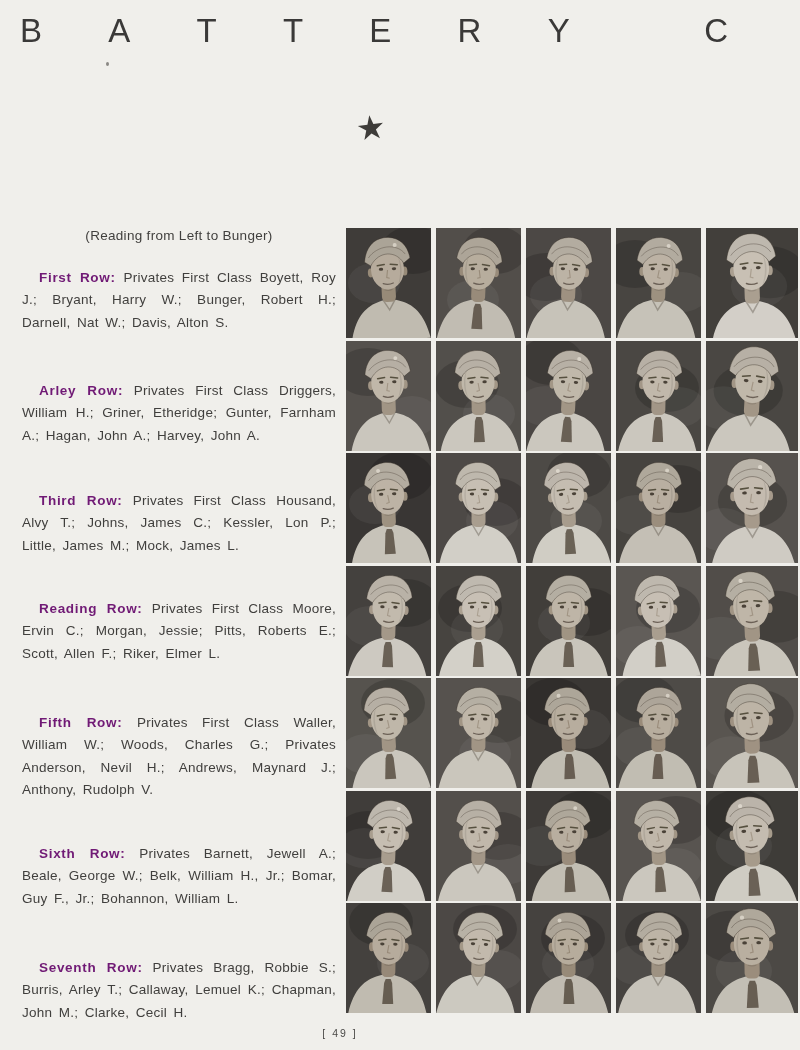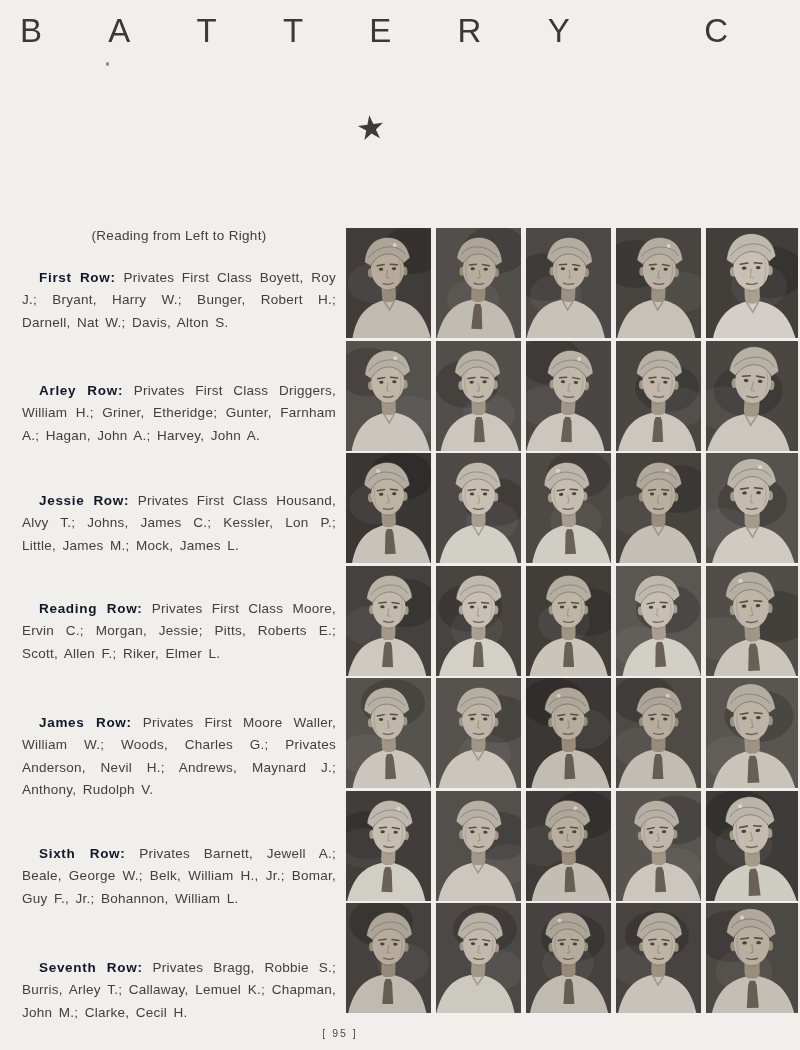--- a/index.html
+++ b/index.html
@@ -12,21 +12,21 @@
   .title .sp{width:2px;}
   .speck{position:absolute;left:106px;top:62px;width:3px;height:4px;background:#8a8884;border-radius:50%;}
   
   .star{position:absolute;left:356px;top:108px;font-size:33px;color:#3e3c39;transform:rotate(-7deg);}
   
   .caption{position:absolute;left:22px;top:228px;width:314px;height:790px;color:#403f3d;}
   .reading-note{position:absolute;top:0;left:0;right:0;margin:0;text-align:center;
                 font-size:13.5px;letter-spacing:.3px;}
   .row-note{position:absolute;left:0;right:0;margin:0;font-size:13.5px;line-height:22.4px;
             text-align:justify;text-indent:17px;letter-spacing:.25px;word-spacing:2.5px;}
-  .row-note b{letter-spacing:.7px;color:#0f172a;}
+  .row-note b{letter-spacing:.7px;color:#701a75;}
   
   .grid{position:absolute;left:346px;top:228px;display:grid;
         grid-template-columns:85px 85px 85px 85px 92px;grid-auto-rows:110px;
         column-gap:5px;row-gap:2.5px;}
   .cell{overflow:hidden;background:#47443f;}
   .cell svg{display:block;}
   
   .pagenum{position:absolute;left:298px;top:1027px;width:84px;text-align:center;
            font-size:10.5px;letter-spacing:2px;color:#4b4a48;}
 </style>
@@ -44,27 +44,27 @@
       <span class="ltr">R</span>
       <span class="ltr">Y</span>
       <span class="sp"></span>
       <span class="ltr">C</span>
     </div>
   <div class="speck"></div>
 
   <div class="star">★</div>
 
   <div class="caption">
-    <p class="reading-note">(Reading from Left to Right)</p>
+    <p class="reading-note">(Reading from Left to Bunger)</p>
 
     <p class="row-note" style="top:39px"><b>First Row:</b> <span>Privates First Class Boyett, Roy J.; Bryant, Harry W.; Bunger, Robert H.; Darnell, Nat W.; Davis, Alton S.</span></p>
     <p class="row-note" style="top:152px"><b>Arley Row:</b> <span>Privates First Class Driggers, William H.; Griner, Etheridge; Gunter, Farnham A.; Hagan, John A.; Harvey, John A.</span></p>
-    <p class="row-note" style="top:262px"><b>Jessie Row:</b> <span>Privates First Class Housand, Alvy T.; Johns, James C.; Kessler, Lon P.; Little, James M.; Mock, James L.</span></p>
+    <p class="row-note" style="top:262px"><b>Third Row:</b> <span>Privates First Class Housand, Alvy T.; Johns, James C.; Kessler, Lon P.; Little, James M.; Mock, James L.</span></p>
     <p class="row-note" style="top:370px"><b>Reading Row:</b> <span>Privates First Class Moore, Ervin C.; Morgan, Jessie; Pitts, Roberts E.; Scott, Allen F.; Riker, Elmer L.</span></p>
-    <p class="row-note" style="top:484px"><b>James Row:</b> <span>Privates First Moore Waller, William W.; Woods, Charles G.; Privates Anderson, Nevil H.; Andrews, Maynard J.; Anthony, Rudolph V.</span></p>
+    <p class="row-note" style="top:484px"><b>Fifth Row:</b> <span>Privates First Class Waller, William W.; Woods, Charles G.; Privates Anderson, Nevil H.; Andrews, Maynard J.; Anthony, Rudolph V.</span></p>
     <p class="row-note" style="top:729px"><b>Seventh Row:</b> <span>Privates Bragg, Robbie S.; Burris, Arley T.; Callaway, Lemuel K.; Chapman, John M.; Clarke, Cecil H.</span></p>
     <p class="row-note" style="top:615px"><b>Sixth Row:</b> <span>Privates Barnett, Jewell A.; Beale, George W.; Belk, William H., Jr.; Bomar, Guy F., Jr.; Bohannon, William L.</span></p>
   </div>
 
   <div class="grid" id="photo-grid">
       <div class="cell">
         <svg viewBox="0 0 85 110" width="100%" height="100%" preserveAspectRatio="xMidYMid slice">
     <rect width="85" height="110" fill="hsl(32,5%,23.4%)"></rect>
     <ellipse cx="67" cy="22" rx="32" ry="24" fill="rgba(0,0,0,0.17)"></ellipse>
     <ellipse cx="28" cy="55" rx="26" ry="20" fill="rgba(255,255,255,0.05)"></ellipse>
@@ -1038,14 +1038,14 @@
       <ellipse cx="49" cy="41" rx="2.2" ry="1.5" fill="#4a4238"></ellipse>
       <path d="M42.5,42 L41.3,49.5 L44.2,50.3" fill="none" stroke="hsl(34,13%,54.7%)" stroke-width="1.1"></path>
       <path d="M37.5,55.3 Q42.5,57.3 47.5,55.3" fill="none" stroke="#6b6056" stroke-width="1.3" stroke-linecap="round"></path>
       <path d="M38.5,61.5 Q42.5,63.3 46.5,61.5" fill="none" stroke="rgba(0,0,0,0.12)" stroke-width="1"></path>
     </g>
           </g>
   </svg>
       </div>
     </div>
 
-  <div class="pagenum">[ 95 ]</div>
+  <div class="pagenum">[ 49 ]</div>
 </div>
 
 </body></html>

